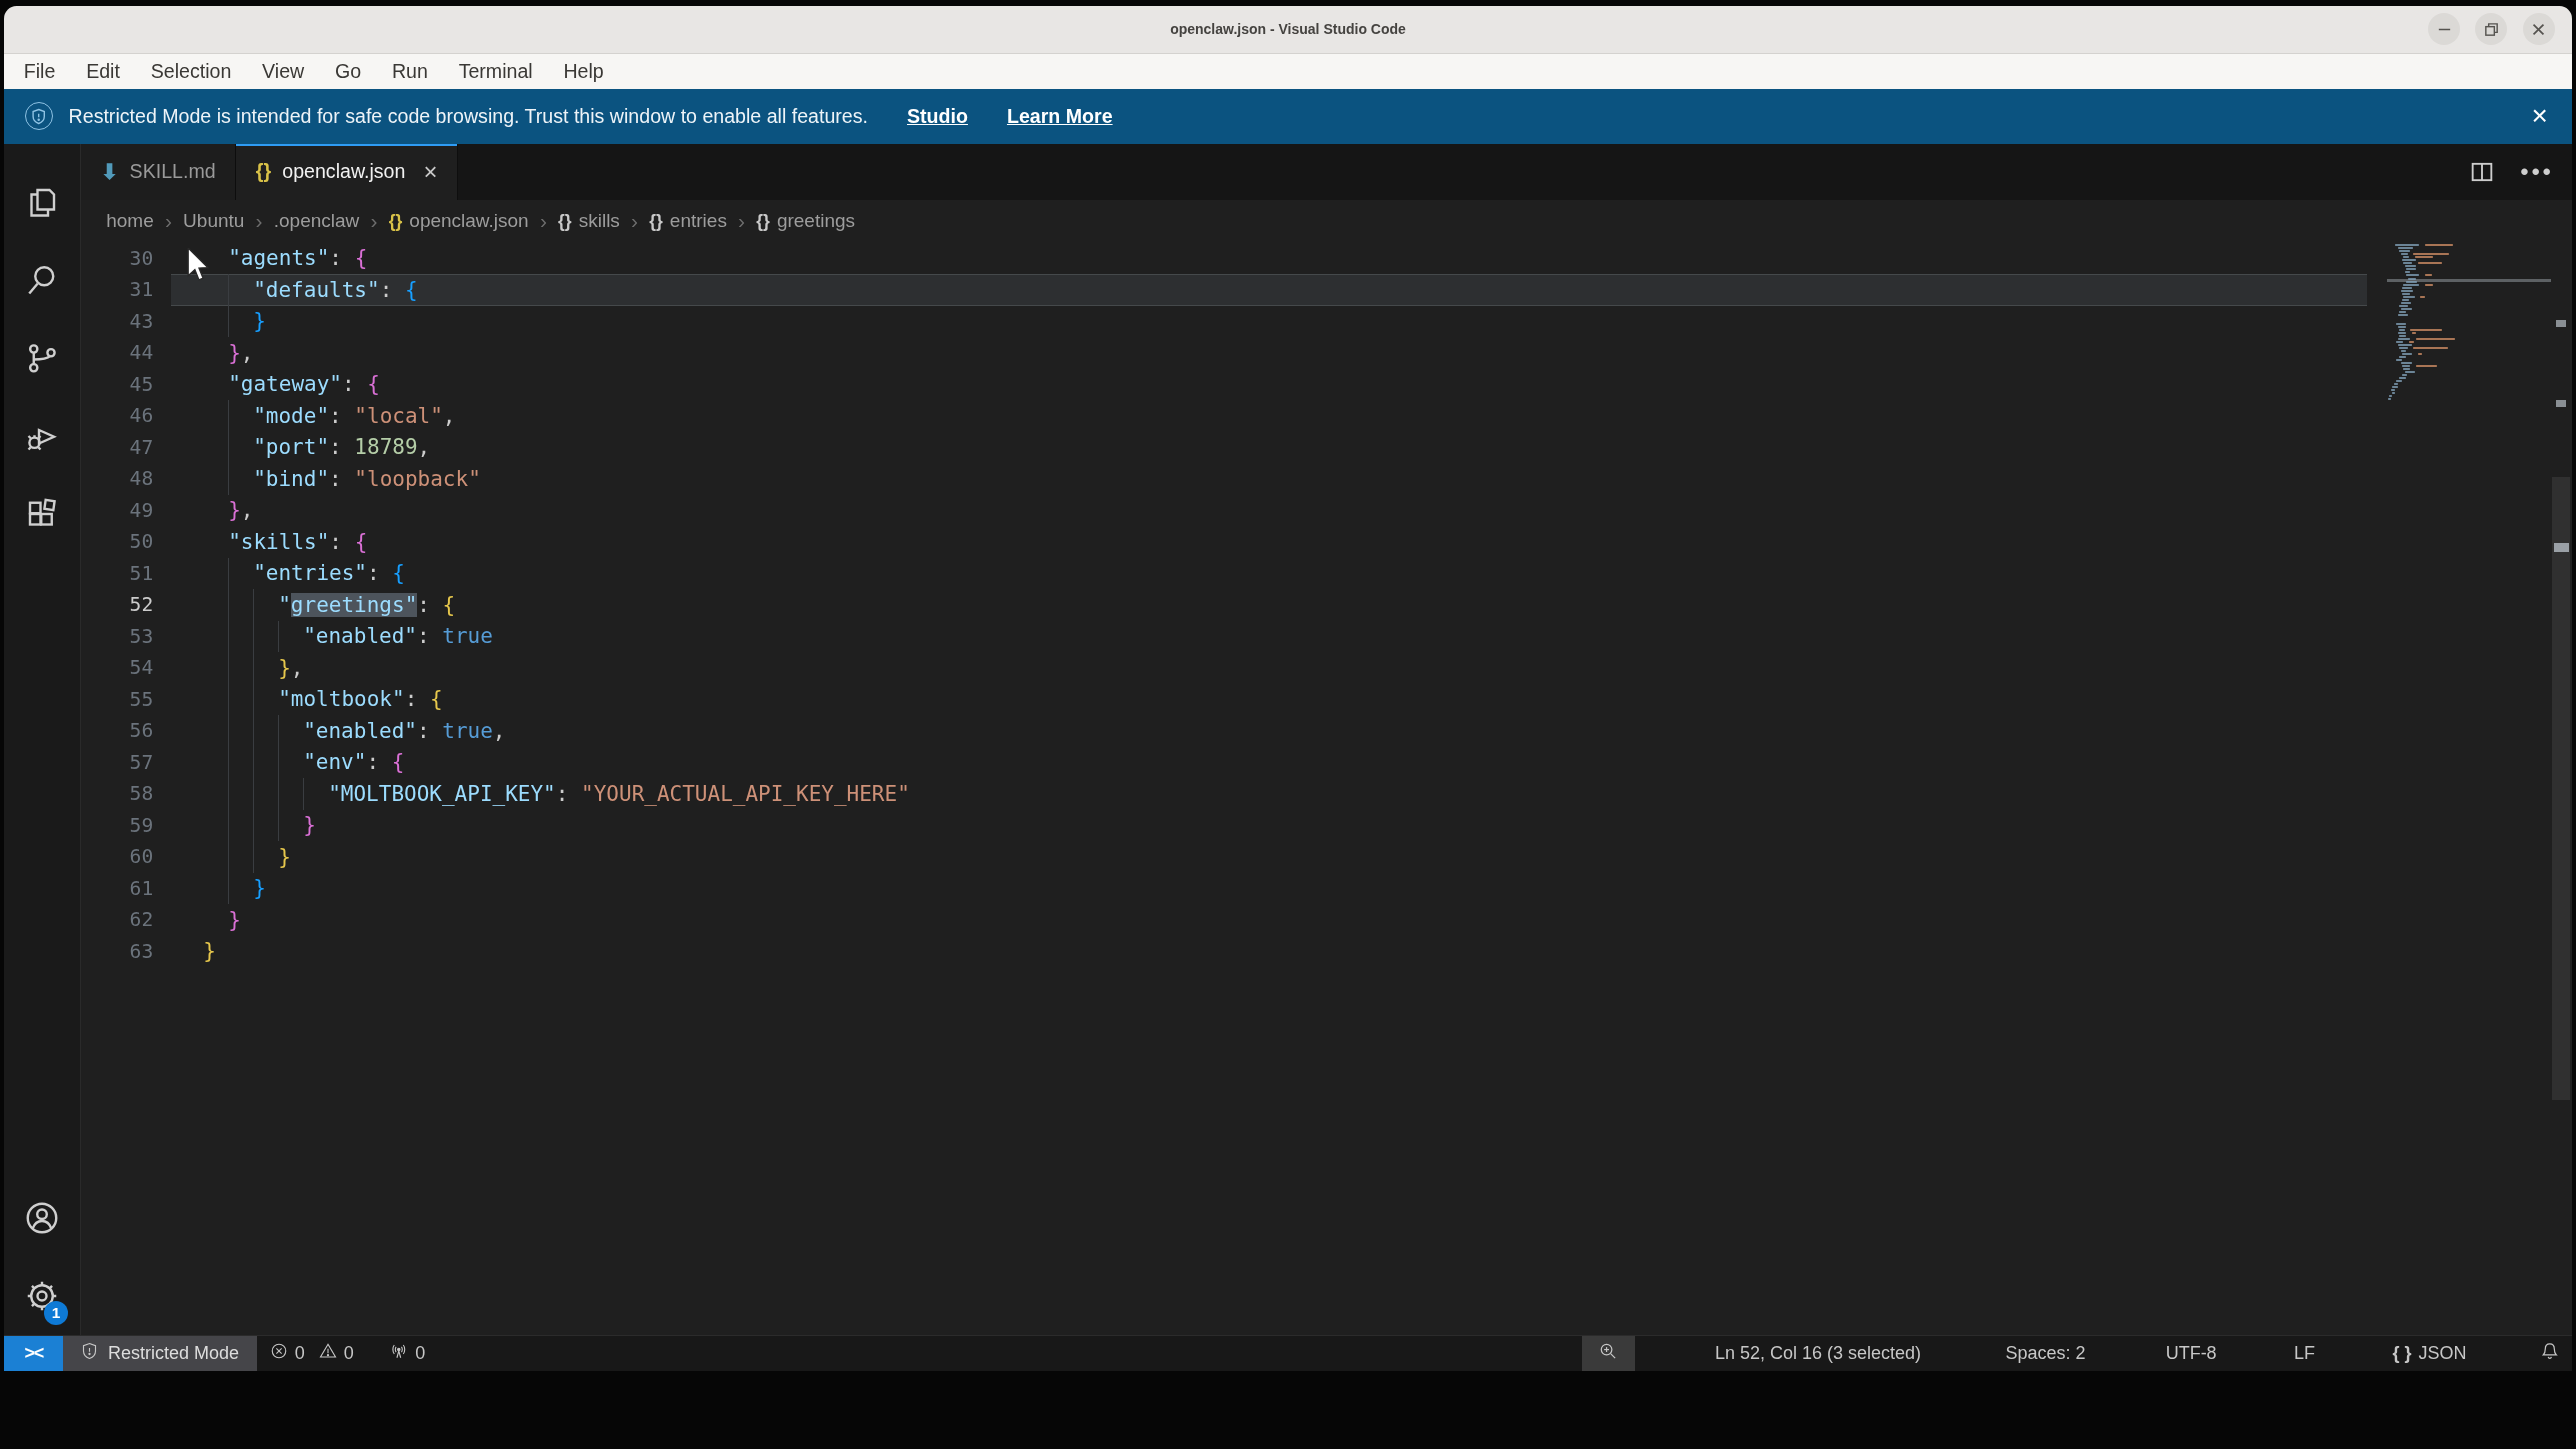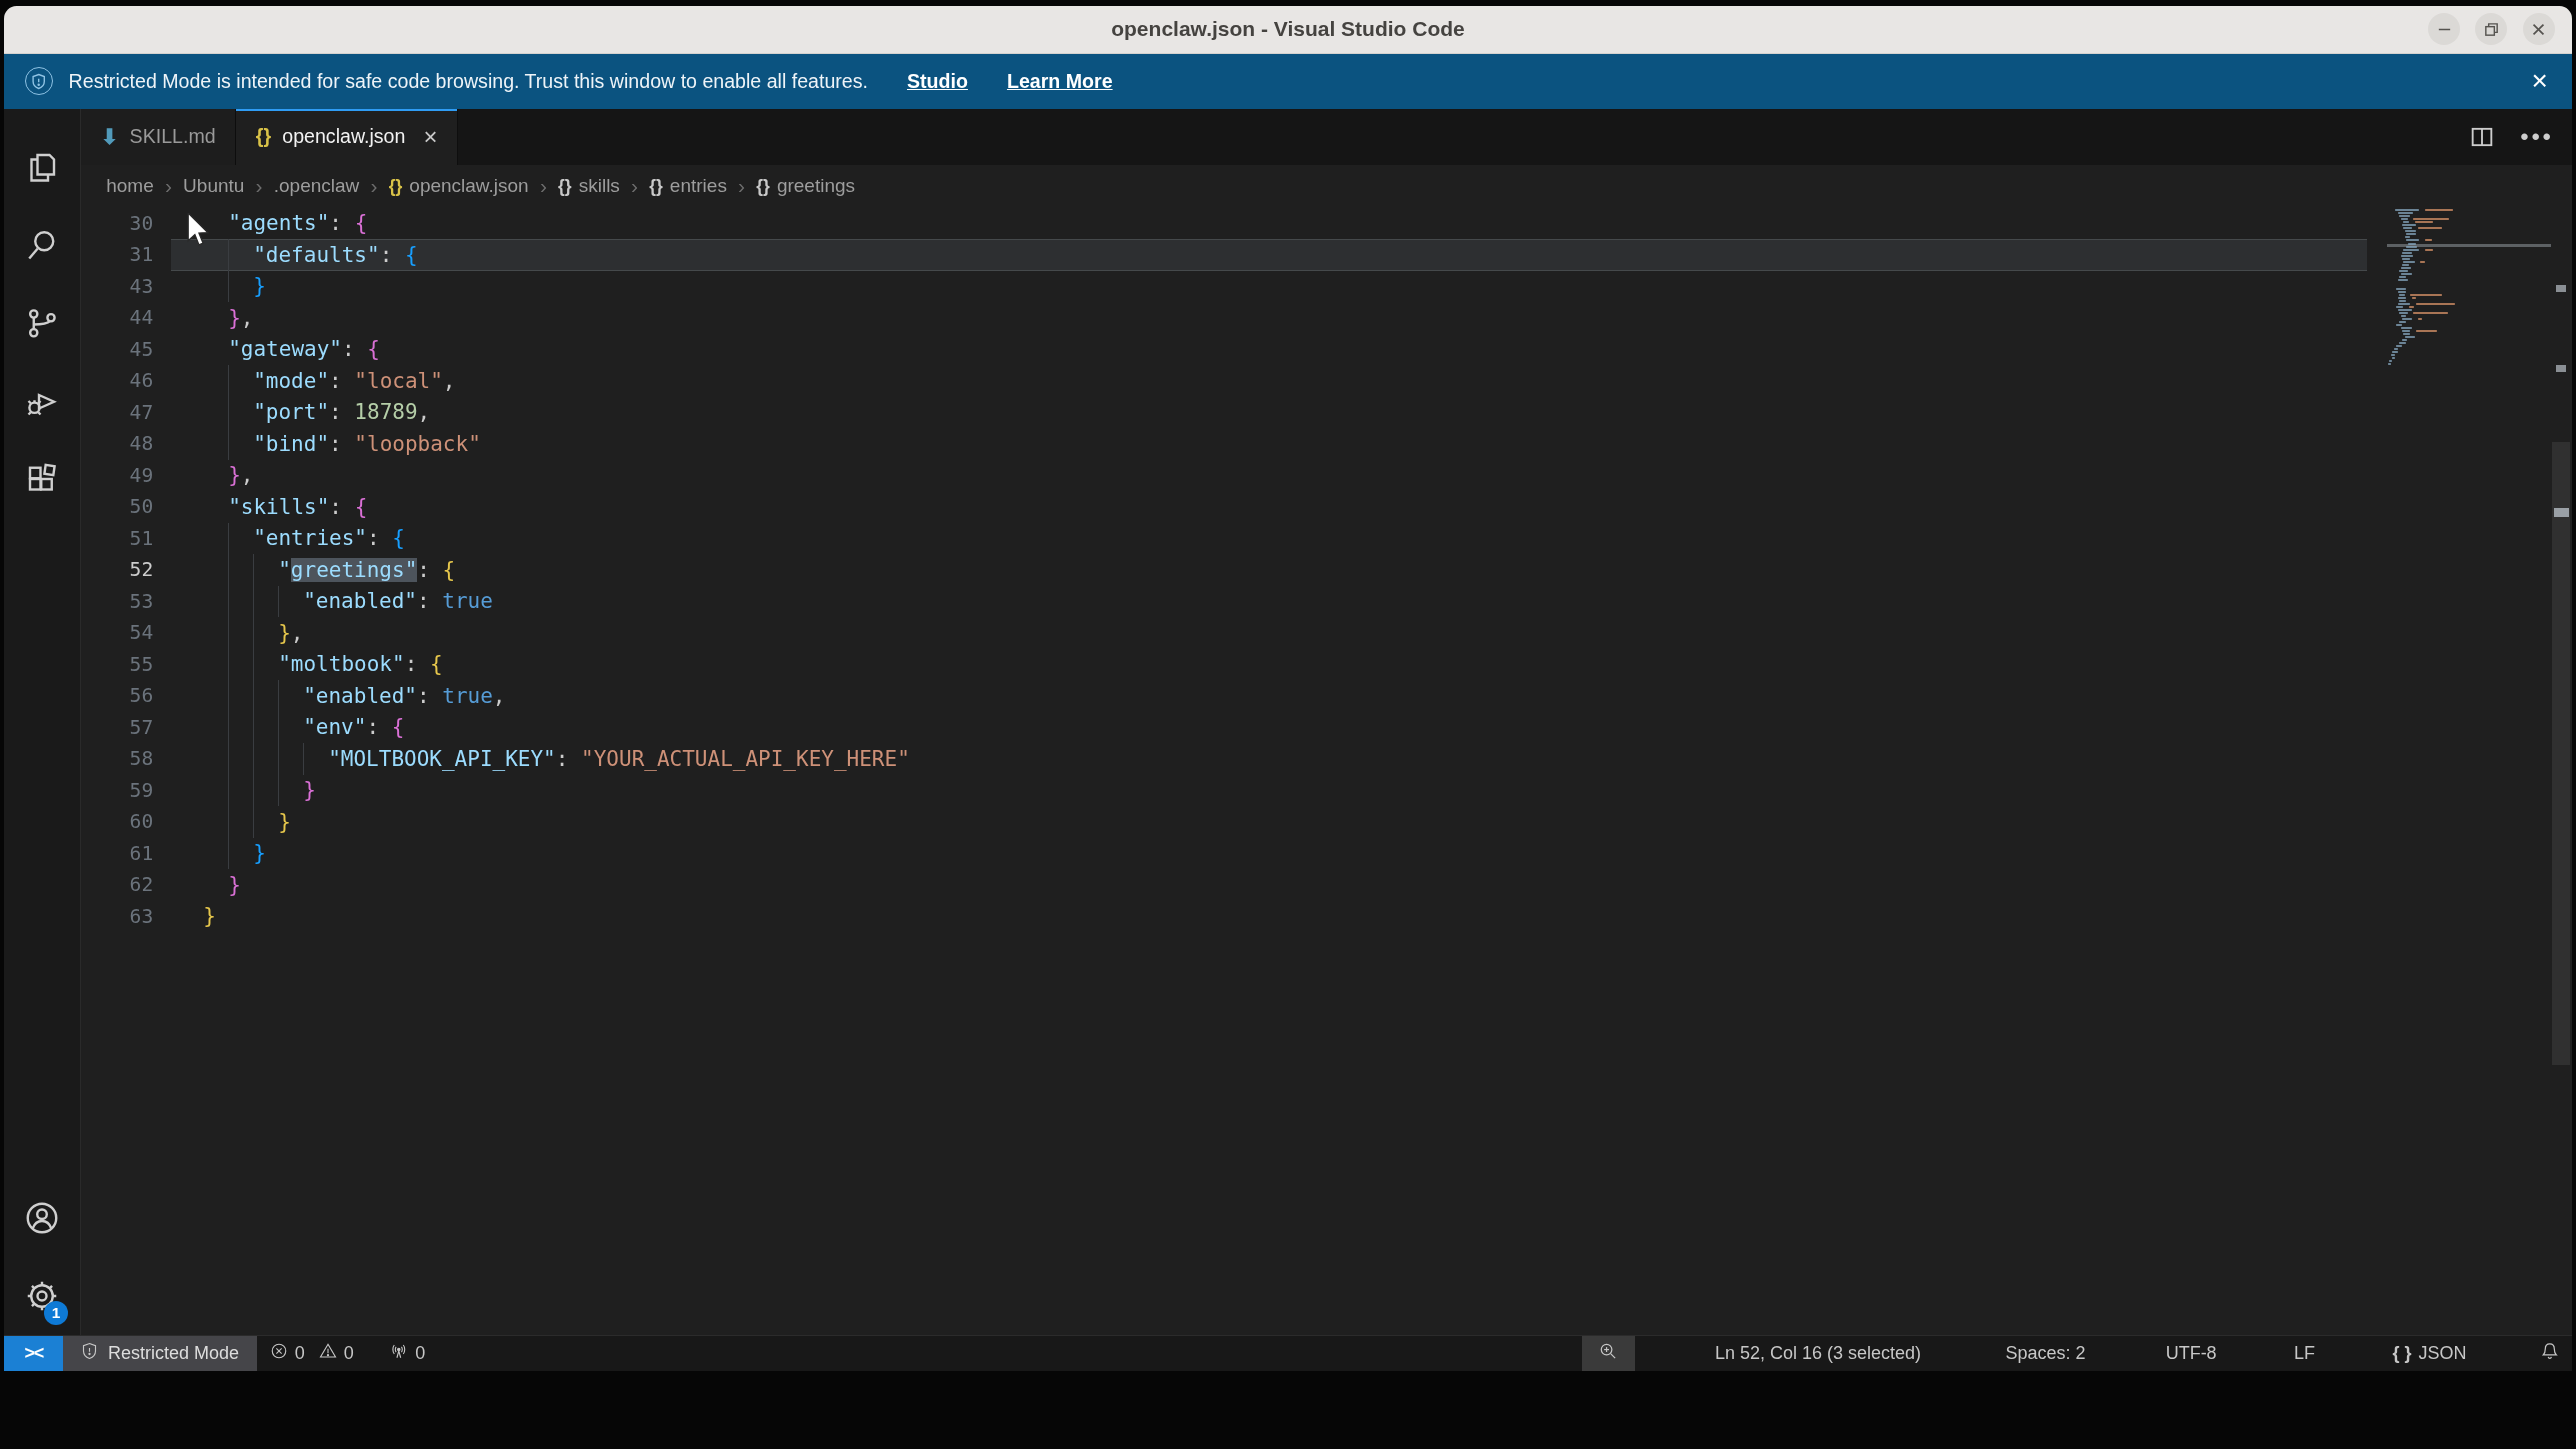--- a/index.html
+++ b/index.html
@@ -5,21 +5,21 @@
   * { margin:0; padding:0; box-sizing:border-box; }
   html,body { width:2576px; height:1449px; background:#060606; overflow:hidden;
               font-family:"Liberation Sans", sans-serif; }
   .window { position:absolute; top:5.6px; left:4.2px; right:4.2px; height:1365px;
             border-radius:12.6px 12.6px 0 0; overflow:hidden; display:flex; flex-direction:column;
             background:#1f1f1f; }
 
   
   .titlebar { height:48px; background:#e8e6e4; border-bottom:0.7px solid #d4d2cf;
               display:flex; align-items:center; justify-content:center; position:relative; flex:none; }
-  .titlebar .title { font-size:21px; font-weight:700; color:#454340; }
+  .titlebar .title { font-size:14px; font-weight:700; color:#454340; }
   .win-controls { position:absolute; right:17px; top:0; height:100%; display:flex; align-items:center; gap:15.4px; }
   .wc { width:32px; height:32px; border-radius:50%; background:#dbd9d6; color:#55534f;
         display:flex; align-items:center; justify-content:center; font-size:18px; }
   .wc svg { stroke:#55534f; }
 
   
   .menubar { height:35px; background:#f7f6f4; display:flex; align-items:center; padding-left:4.2px; flex:none; }
   .menu-item { font-size:19.6px; color:#3a3835; padding:0 15.4px; height:100%; display:flex; align-items:center; }
 
   
@@ -128,20 +128,30 @@
       </div>
       <div class="wc">
         <svg width="17" height="17" viewBox="0 0 24 24">
             <line x1="5" y1="5" x2="19" y2="19" stroke-width="2.4"></line>
             <line x1="19" y1="5" x2="5" y2="19" stroke-width="2.4"></line>
           </svg>
       </div>
     </div>
   </div>
 
+  <div class="menubar" id="menubar">
+      <div class="menu-item">File</div>
+      <div class="menu-item">Edit</div>
+      <div class="menu-item">Selection</div>
+      <div class="menu-item">View</div>
+      <div class="menu-item">Go</div>
+      <div class="menu-item">Run</div>
+      <div class="menu-item">Terminal</div>
+      <div class="menu-item">Help</div>
+    </div>
 
   <div class="banner">
     <div class="shield-wrap">
       <svg width="15.4" height="17" viewBox="0 0 22 24" fill="none" stroke="#8fc3e4" stroke-width="2">
           <path d="M11 2 L19 5 V12 C19 17 15 20.5 11 22 C7 20.5 3 17 3 12 V5 Z"></path>
           <line x1="11" y1="8" x2="11" y2="13"></line>
           <circle cx="11" cy="16.5" r="0.8" fill="#8fc3e4"></circle>
         </svg>
     </div>
     <div class="msg">Restricted Mode is intended for safe code browsing. Trust this window to enable all features.</div>

